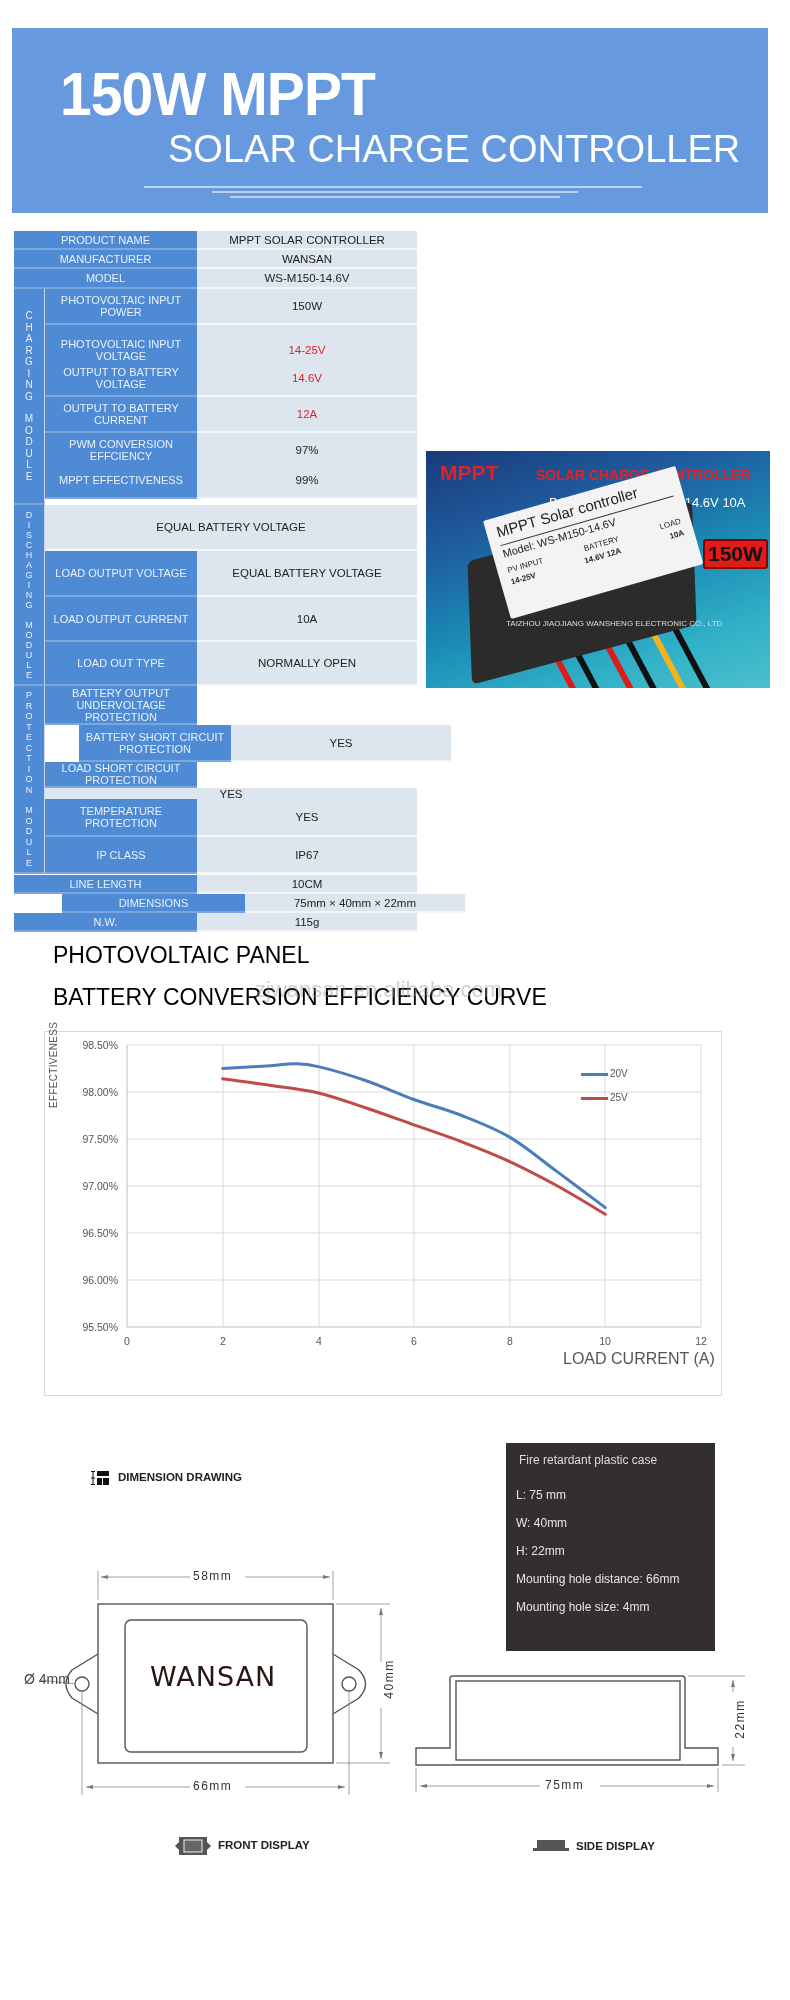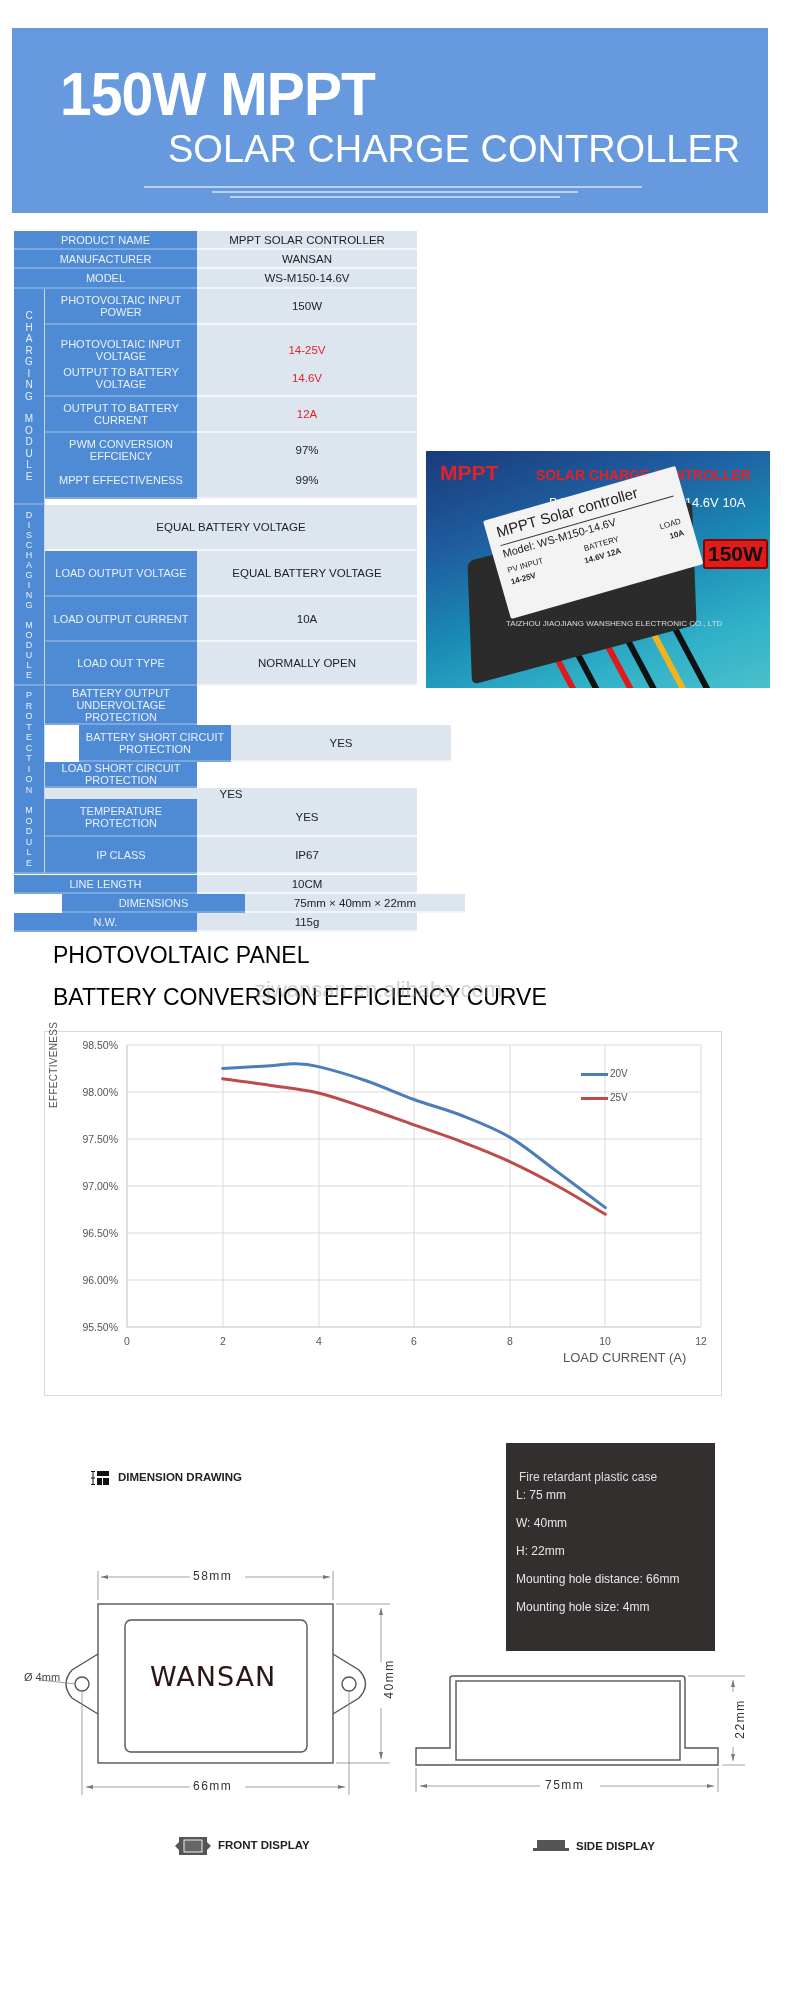--- a/index.html
+++ b/index.html
@@ -39,29 +39,29 @@
 
   
   .h1 { font-size:23px; color:#000; white-space:nowrap; }
   #watermark { left:255px; top:977px; color:rgba(150,150,150,0.45); font-size:22px; white-space:nowrap; }
 
   
   #chart-frame { left:44px; top:1031px; width:678px; height:365px; border:1px solid #d9d9d9; box-sizing:border-box; background:#fff; }
   .ytick { position:absolute; font-size:10.5px; color:#555; text-align:right; width:46px; }
   .xtick { position:absolute; font-size:10.5px; color:#555; width:20px; text-align:center; }
   #ylabel { left:48px; top:1085px; font-size:10px; color:#555; transform:rotate(-90deg); transform-origin:left top; white-space:nowrap; letter-spacing:0.3px; }
-  #xlabel { left:563px; top:1350px; font-size:13px; color:#555; white-space:nowrap; }
+  #xlabel { left:563px; top:1350px; font-size:16px; color:#555; white-space:nowrap; }
   .leg { position:absolute; font-size:10px; color:#555; }
   .legline { position:absolute; width:27px; height:3px; }
 
   
   #dim-icon { left:91px; top:1471px; width:18px; height:14px; }
   #dim-title { left:118px; top:1471px; font-size:11.5px; font-weight:bold; color:#222; }
   #spec-box { left:506px; top:1443px; width:209px; height:208px; background:#332f2e; color:#e6e6e6; }
-  #spec-box .hd { position:absolute; left:13px; top:27px; font-size:12px; color:#ddd; white-space:nowrap; }
+  #spec-box .hd { position:absolute; left:13px; top:10px; font-size:12px; color:#ddd; white-space:nowrap; }
   #spec-box .ln { position:absolute; left:10px; font-size:12px; color:#e6e6e6; white-space:nowrap; }
 
   .dim-text { position:absolute; font-size:12px; color:#333; letter-spacing:1.5px; white-space:nowrap; }
   .disp-label { position:absolute; font-size:11.5px; font-weight:bold; color:#222; white-space:nowrap; }
 </style>
 </head>
 <body>
 
 <div id="banner" class="abs">
   <div id="banner-title" class="abs">150W MPPT</div>
@@ -380,21 +380,21 @@
     <polygon points="714,1786 707,1784 707,1788"></polygon>
     <polygon points="733,1680 731,1687 735,1687"></polygon>
     <polygon points="733,1761 731,1754 735,1754"></polygon>
   </g>
 </svg>
 
 <div class="abs" style="left:150px;top:1661px;font-size:27px;color:#2a1515;letter-spacing:1px;font-family:'DejaVu Sans',sans-serif;">WANSAN</div>
 <div class="dim-text" style="left:193px;top:1569px;">58mm</div>
 <div class="dim-text" style="left:193px;top:1779px;">66mm</div>
 <div class="dim-text" style="left:369px;top:1672px;transform:rotate(-90deg);transform-origin:center;">40mm</div>
-<div class="abs" style="left:24px;top:1671px;font-size:11px;color:#444;text-align:center;">Ø 4mm</div>
+<div class="abs" style="left:24px;top:1671px;font-size:14px;color:#444;text-align:center;">Ø 4mm</div>
 <div class="dim-text" style="left:545px;top:1778px;">75mm</div>
 <div class="dim-text" style="left:720px;top:1712px;transform:rotate(-90deg);transform-origin:center;">22mm</div>
 
 <svg class="abs" style="left:175px;top:1836px;" width="36" height="20" viewBox="0 0 36 20">
   <rect x="4" y="1" width="28" height="18" fill="#555"></rect>
   <rect x="9" y="4" width="18" height="12" fill="#666" stroke="#eee" stroke-width="1"></rect>
   <polygon points="0,10 4,6 4,14" fill="#555"></polygon>
   <polygon points="36,10 32,6 32,14" fill="#555"></polygon>
 </svg>
 <div class="disp-label" style="left:218px;top:1839px;">FRONT DISPLAY</div>

